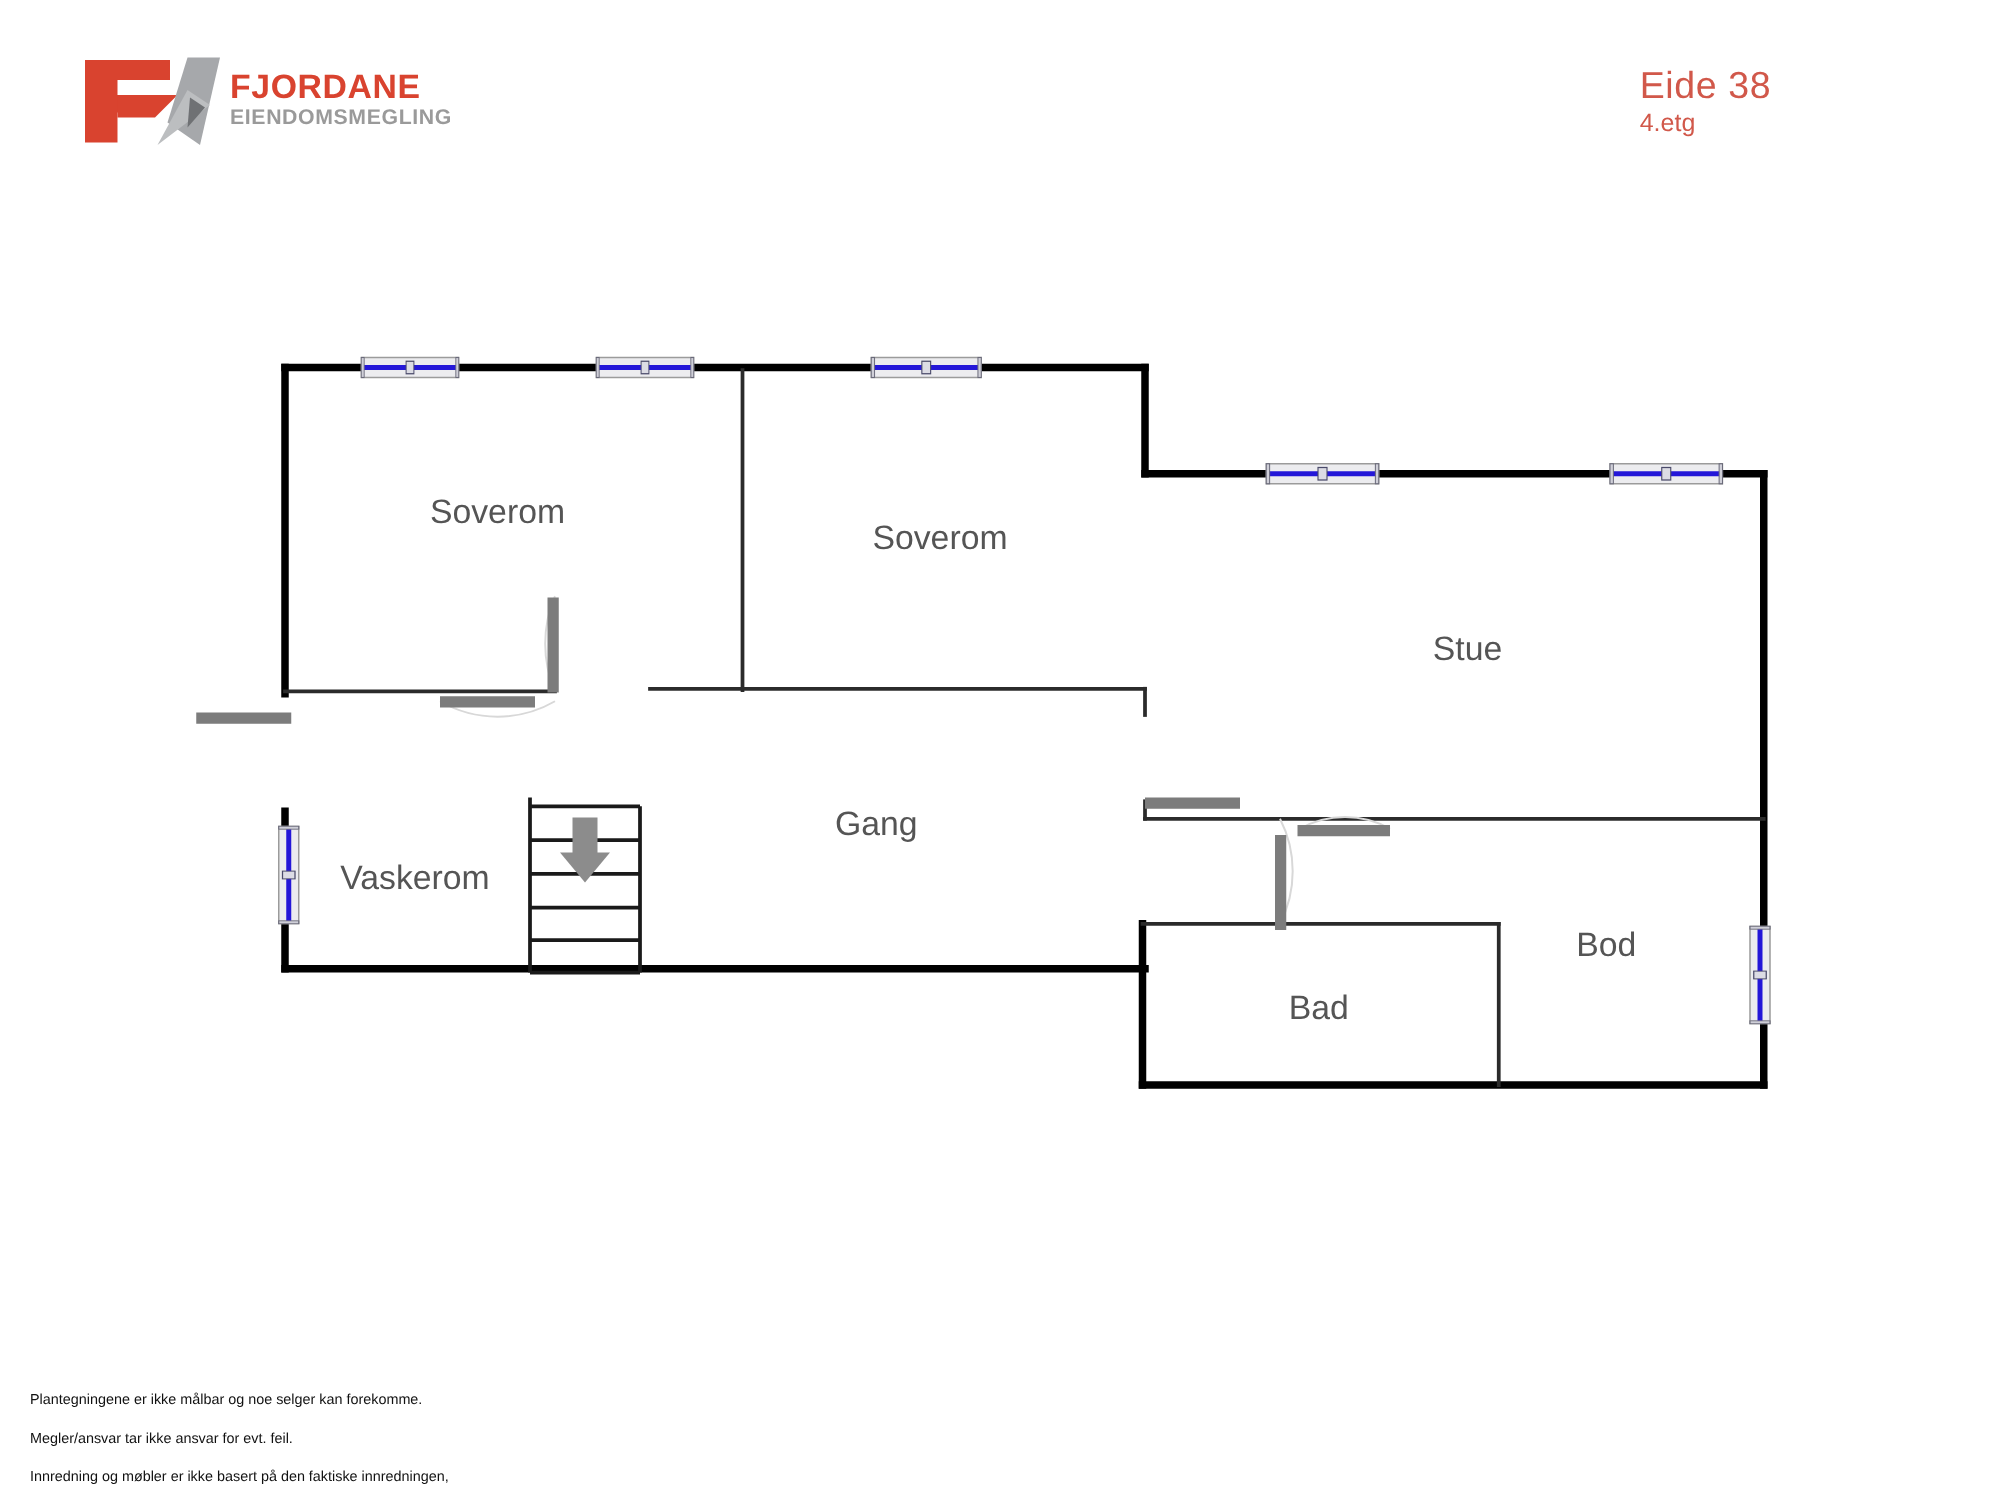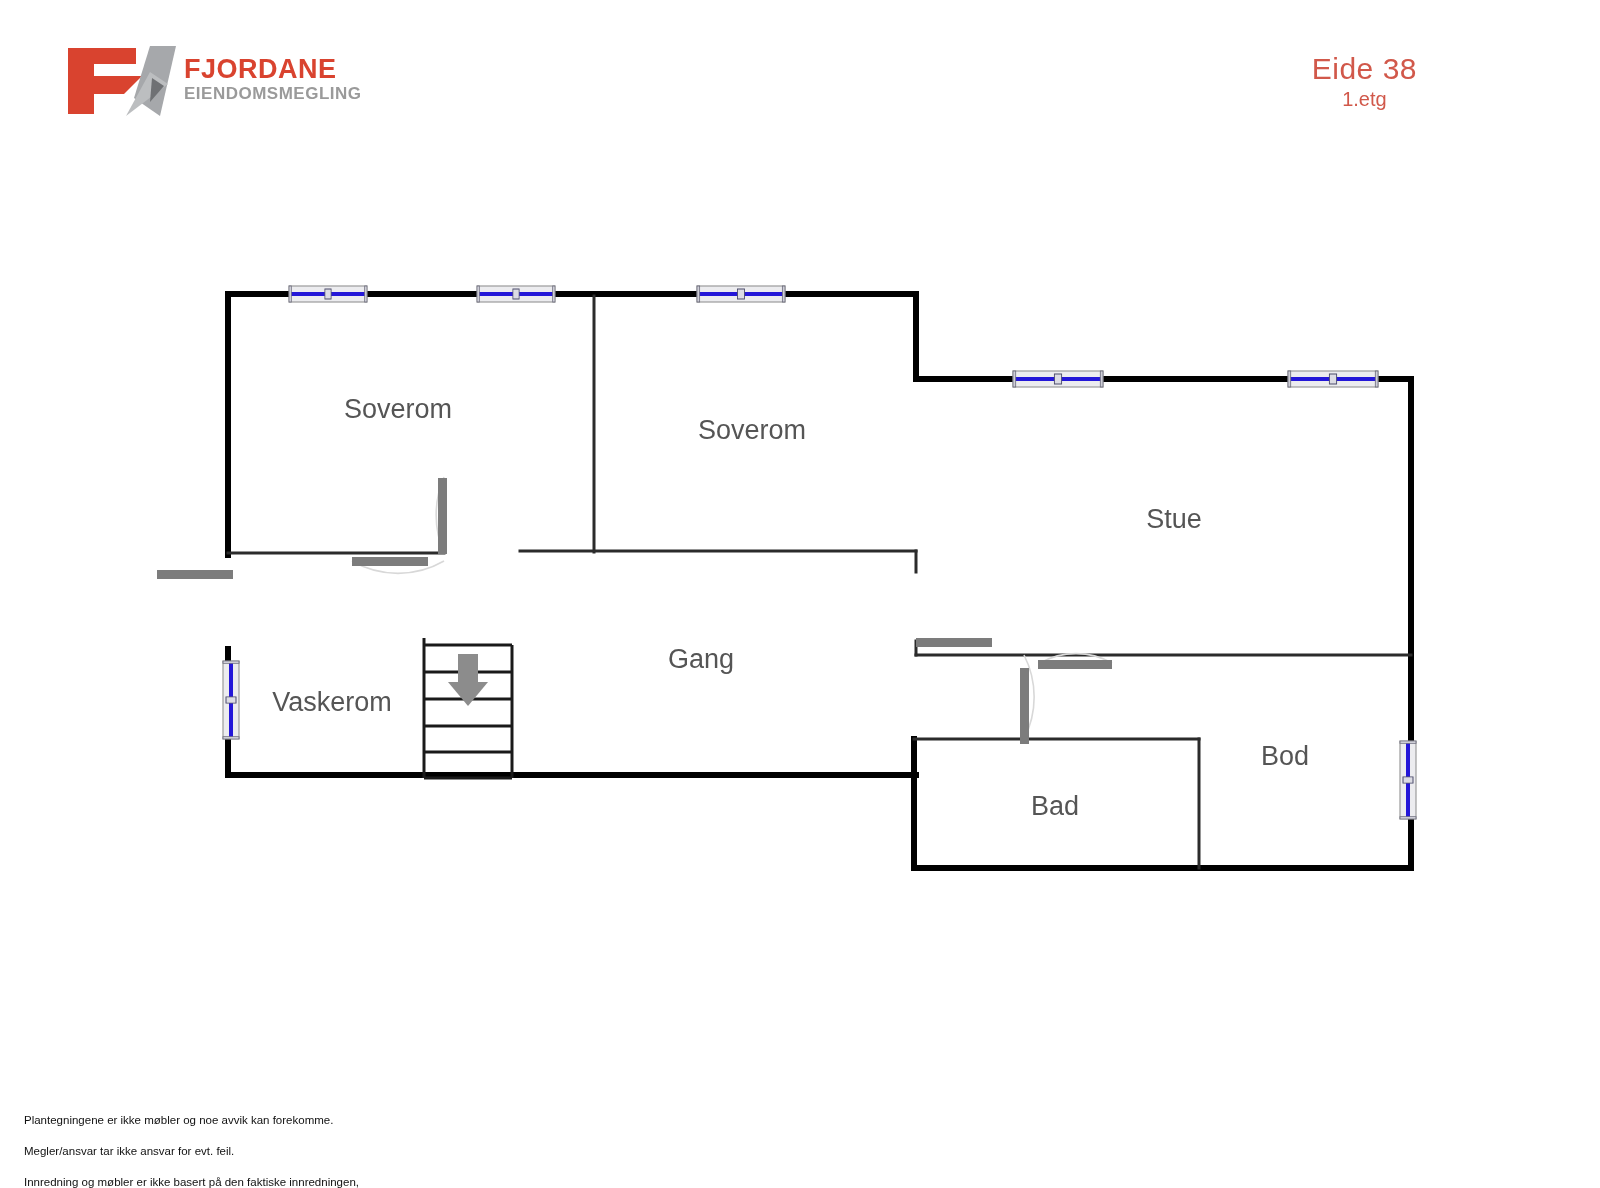--- a/index.html
+++ b/index.html
@@ -23,21 +23,21 @@
     width: 300px;
     height: 74px;
     font-weight: bold;
   }
   #brand-logo svg { display: block; }
 
   #plan-title-block {
     position: absolute;
     right: 183px;
     top: 52px;
-    text-align: center;
+    text-align: left;
     color: #d05b4e;
   }
   #plan-title {
     font-size: 30px;
     line-height: 34px;
     letter-spacing: 0.5px;
     color: #d1584a;
   }
   #plan-floor {
     font-size: 20px;
@@ -84,21 +84,21 @@
       <path d="M88 34 L100 42 L86 58 Z" fill="#6f7174"></path>
     </g>
 
     <text x="120" y="34" font-family="Liberation Sans, sans-serif" font-size="27" fill="#d9432f" letter-spacing="0.5">FJORDANE</text>
     <text x="120" y="55" font-family="Liberation Sans, sans-serif" font-size="17" fill="#9a9a9a" letter-spacing="0.5">EIENDOMSMEGLING</text>
   </svg>
 </div>
 
 <div id="plan-title-block">
   <div id="plan-title">Eide 38</div>
-  <div id="plan-floor">1.etg</div>
+  <div id="plan-floor">4.etg</div>
 </div>
 
 <svg id="floorplan-canvas" viewBox="0 0 1600 1188" xmlns="http://www.w3.org/2000/svg">
 
   <defs>
 
     <g id="win-h">
       <rect x="0" y="-8" width="100" height="16" fill="#ececeF" stroke="#9b9b9b" stroke-width="1.2"></rect>
       <line x1="2" y1="0" x2="98" y2="0" stroke="#2417d8" stroke-width="4"></line>
       <rect x="46" y="-5" width="8" height="10" fill="#dcdce4" stroke="#4a4a6a" stroke-width="1"></rect>
@@ -223,17 +223,17 @@
     <text x="1174" y="528">Stue</text>
     <text x="701" y="668">Gang</text>
     <text x="332" y="711">Vaskerom</text>
     <text x="1055" y="815">Bad</text>
     <text x="1285" y="765">Bod</text>
   </g>
 
 </svg>
 
 <div id="disclaimer">
-  <div>Plantegningene er ikke møbler og noe avvik kan forekomme.</div>
+  <div>Plantegningene er ikke målbar og noe selger kan forekomme.</div>
   <div>Megler/ansvar tar ikke ansvar for evt. feil.</div>
   <div>Innredning og møbler er ikke basert på den faktiske innredningen,</div>
   
 </div>
 
 </body></html>

